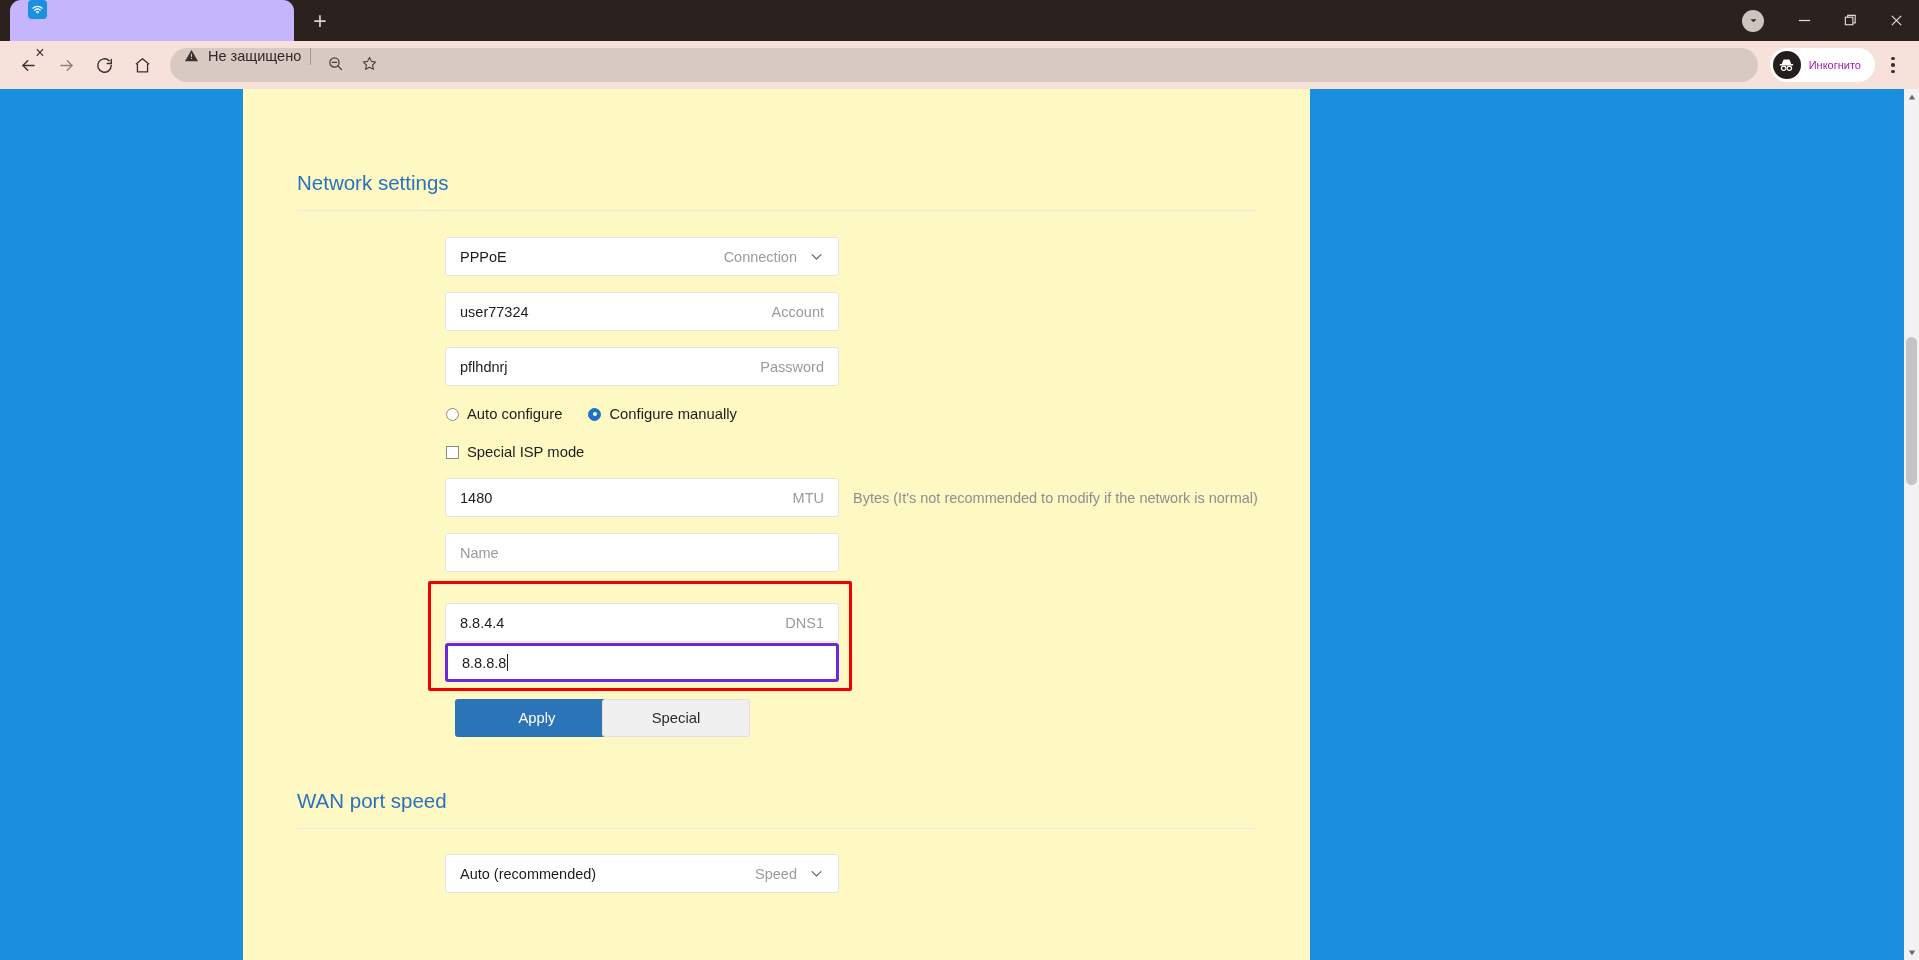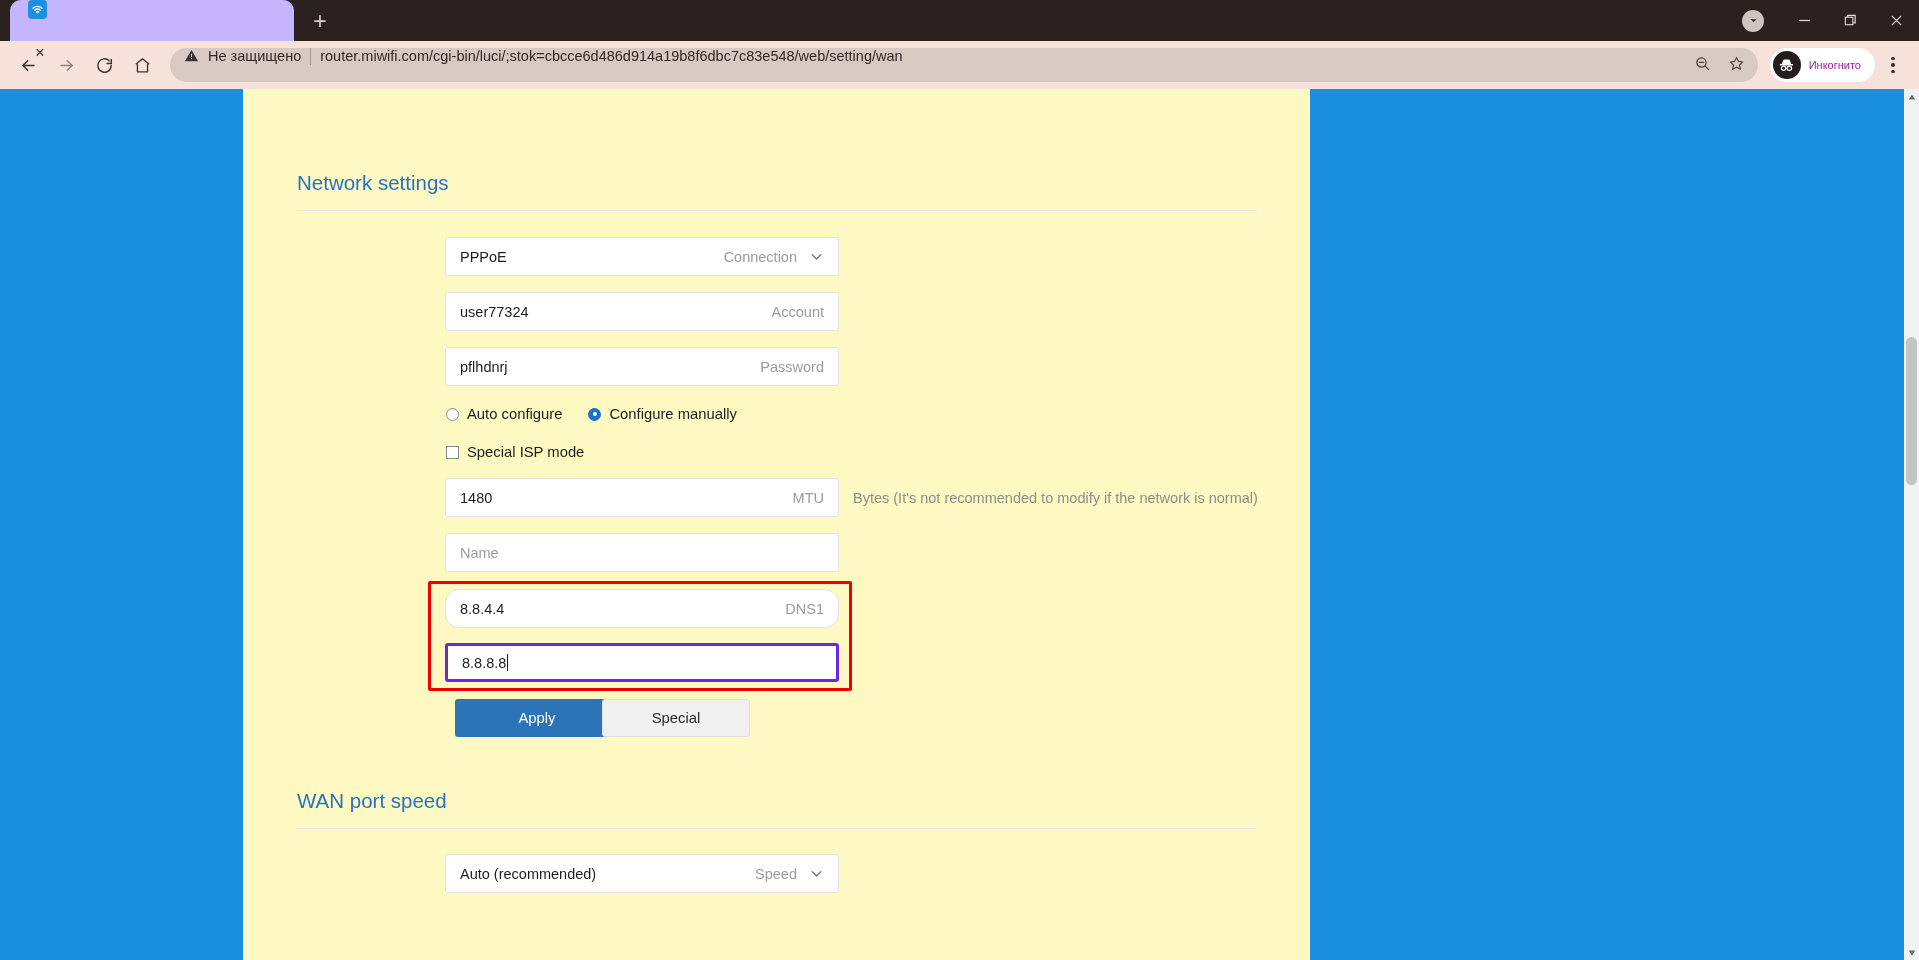--- a/index.html
+++ b/index.html
@@ -221,21 +221,20 @@
 
     <div class="omnibox">
       <span class="warn-icon">
         <svg width="15" height="15" viewBox="0 0 24 24" fill="#3a3230">
           <path d="M12 3 L22.5 21 H1.5 Z"></path>
           <path d="M11.2 9h1.6v5.4h-1.6z M11.2 16h1.6v1.7h-1.6z" fill="#d9c9c3"></path>
         </svg>
       </span>
       <span class="notsecure">Не защищено</span>
       <span class="omni-sep"></span>
-      <span class="url">router.miwifi.com/cgi-bin/luci/;stok=cbcce6d486d914a19b8f6dbc7c83e548/web/setting/wan</span>
       <span class="omni-right">
         <span class="omni-ico">
           <svg width="17" height="17" viewBox="0 0 24 24" fill="none" stroke="#4a413e" stroke-width="1.8" stroke-linecap="round">
             <circle cx="10.5" cy="10.5" r="6.5"></circle>
               <path d="M15.3 15.3 L20.5 20.5"></path>
               <path d="M7.5 10.5h6"></path>
           </svg>
         </span>
         <span class="omni-ico">
           <svg width="17" height="17" viewBox="0 0 24 24" fill="none" stroke="#4a413e" stroke-width="1.6" stroke-linejoin="round">
@@ -317,21 +316,21 @@
           <span class="lab">MTU</span>
         </div>
         <div class="hint" style="top:401px; left:610px;">Bytes (It's not recommended to modify if the network is normal)</div>
 
         <div class="field" style="top:444px;">
           <span class="val placeholder">Name</span>
         </div>
 
         <div class="redbox" style="top:492px; left:185px; width:424px; height:110px;"></div>
 
-        <div class="field" style="top:500px;border-radius:14px;">
+        <div class="field" style="top:514px;">
           <span class="val">8.8.4.4</span>
           <span class="lab">DNS1</span>
         </div>
 
         <div class="field focused" style="top:554px;">
           <span class="val"><span>8.8.8.8</span><span class="caret"></span></span>
         </div>
 
         <div class="btn primary" style="top:610px; left:212px; width:164px;">Apply</div>
         <div class="btn secondary" style="top:610px; left:359px; width:148px;">Special</div>

